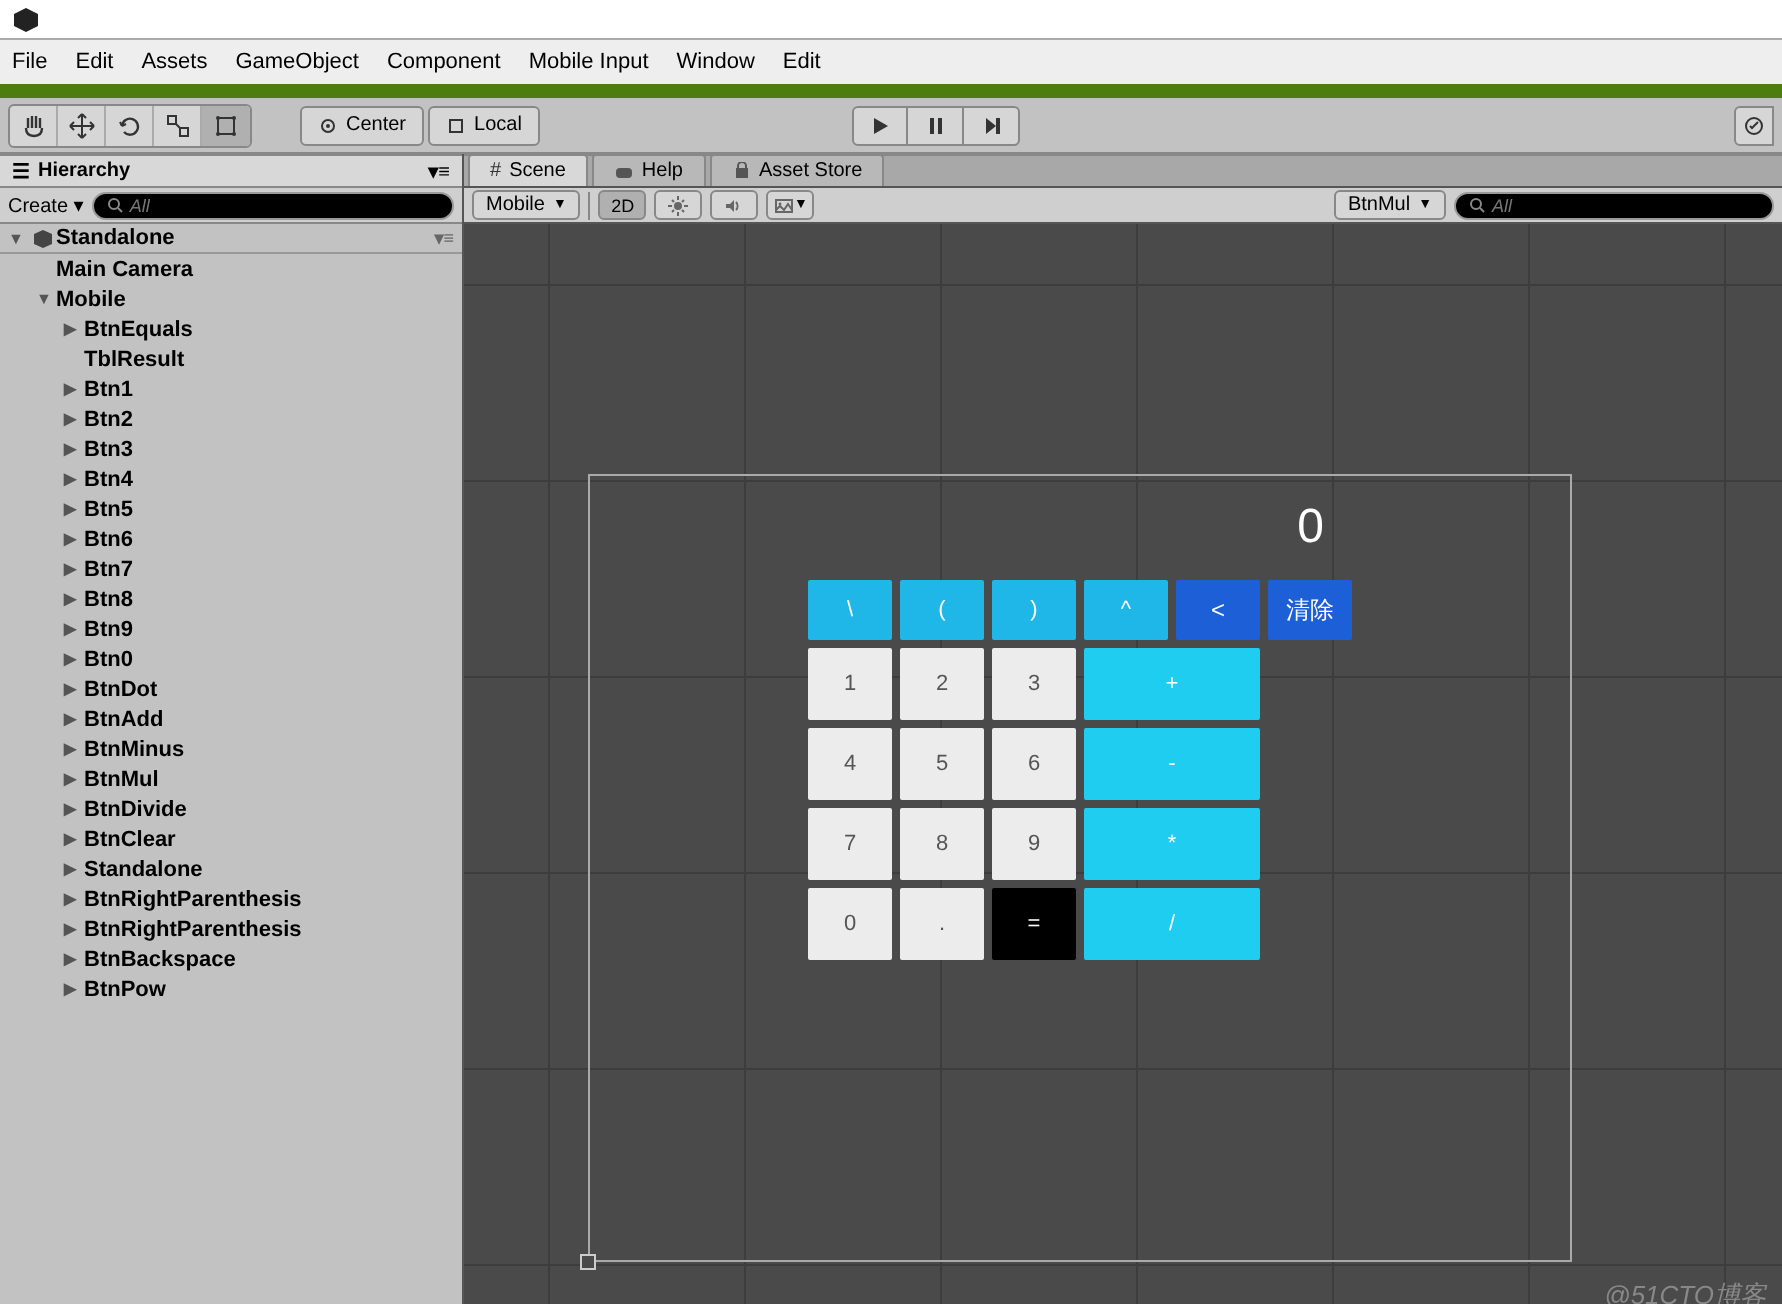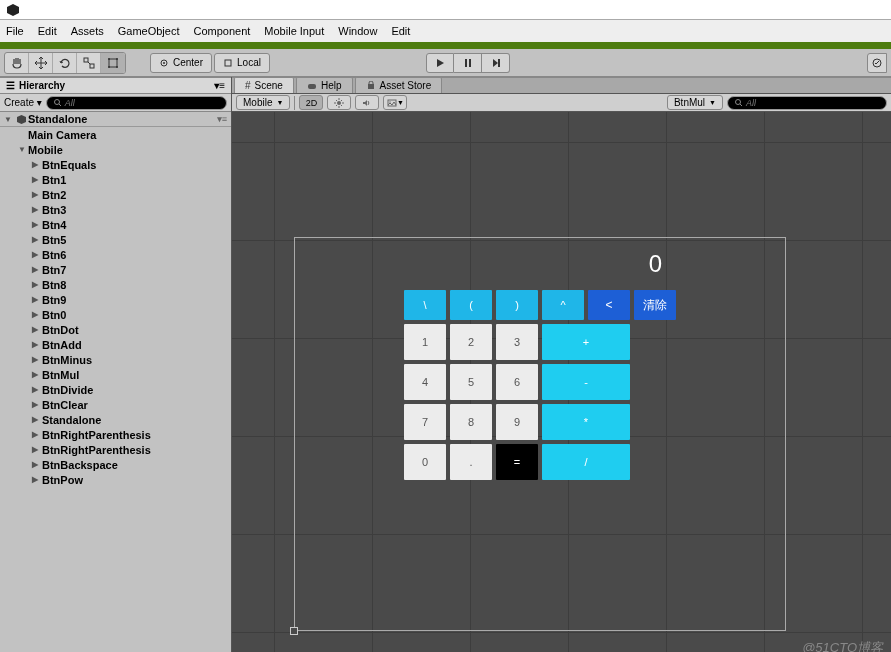--- a/index.html
+++ b/index.html
@@ -203,20 +203,24 @@
             <span class="arrow"></span>
             <span class="label">Main Camera</span>
           </div>
           <div class="tree-row indent1">
             <span class="arrow">▼</span>
             <span class="label">Mobile</span>
           </div>
           <div class="tree-row indent2">
             <span class="arrow">▶</span>
             <span class="label">BtnEquals</span>
+          </div>
+          <div class="tree-row indent2">
+            <span class="arrow"></span>
+            <span class="label">TblResult</span>
           </div>
           <div class="tree-row indent2">
             <span class="arrow">▶</span>
             <span class="label">Btn1</span>
           </div>
           <div class="tree-row indent2">
             <span class="arrow">▶</span>
             <span class="label">Btn2</span>
           </div>
           <div class="tree-row indent2">

